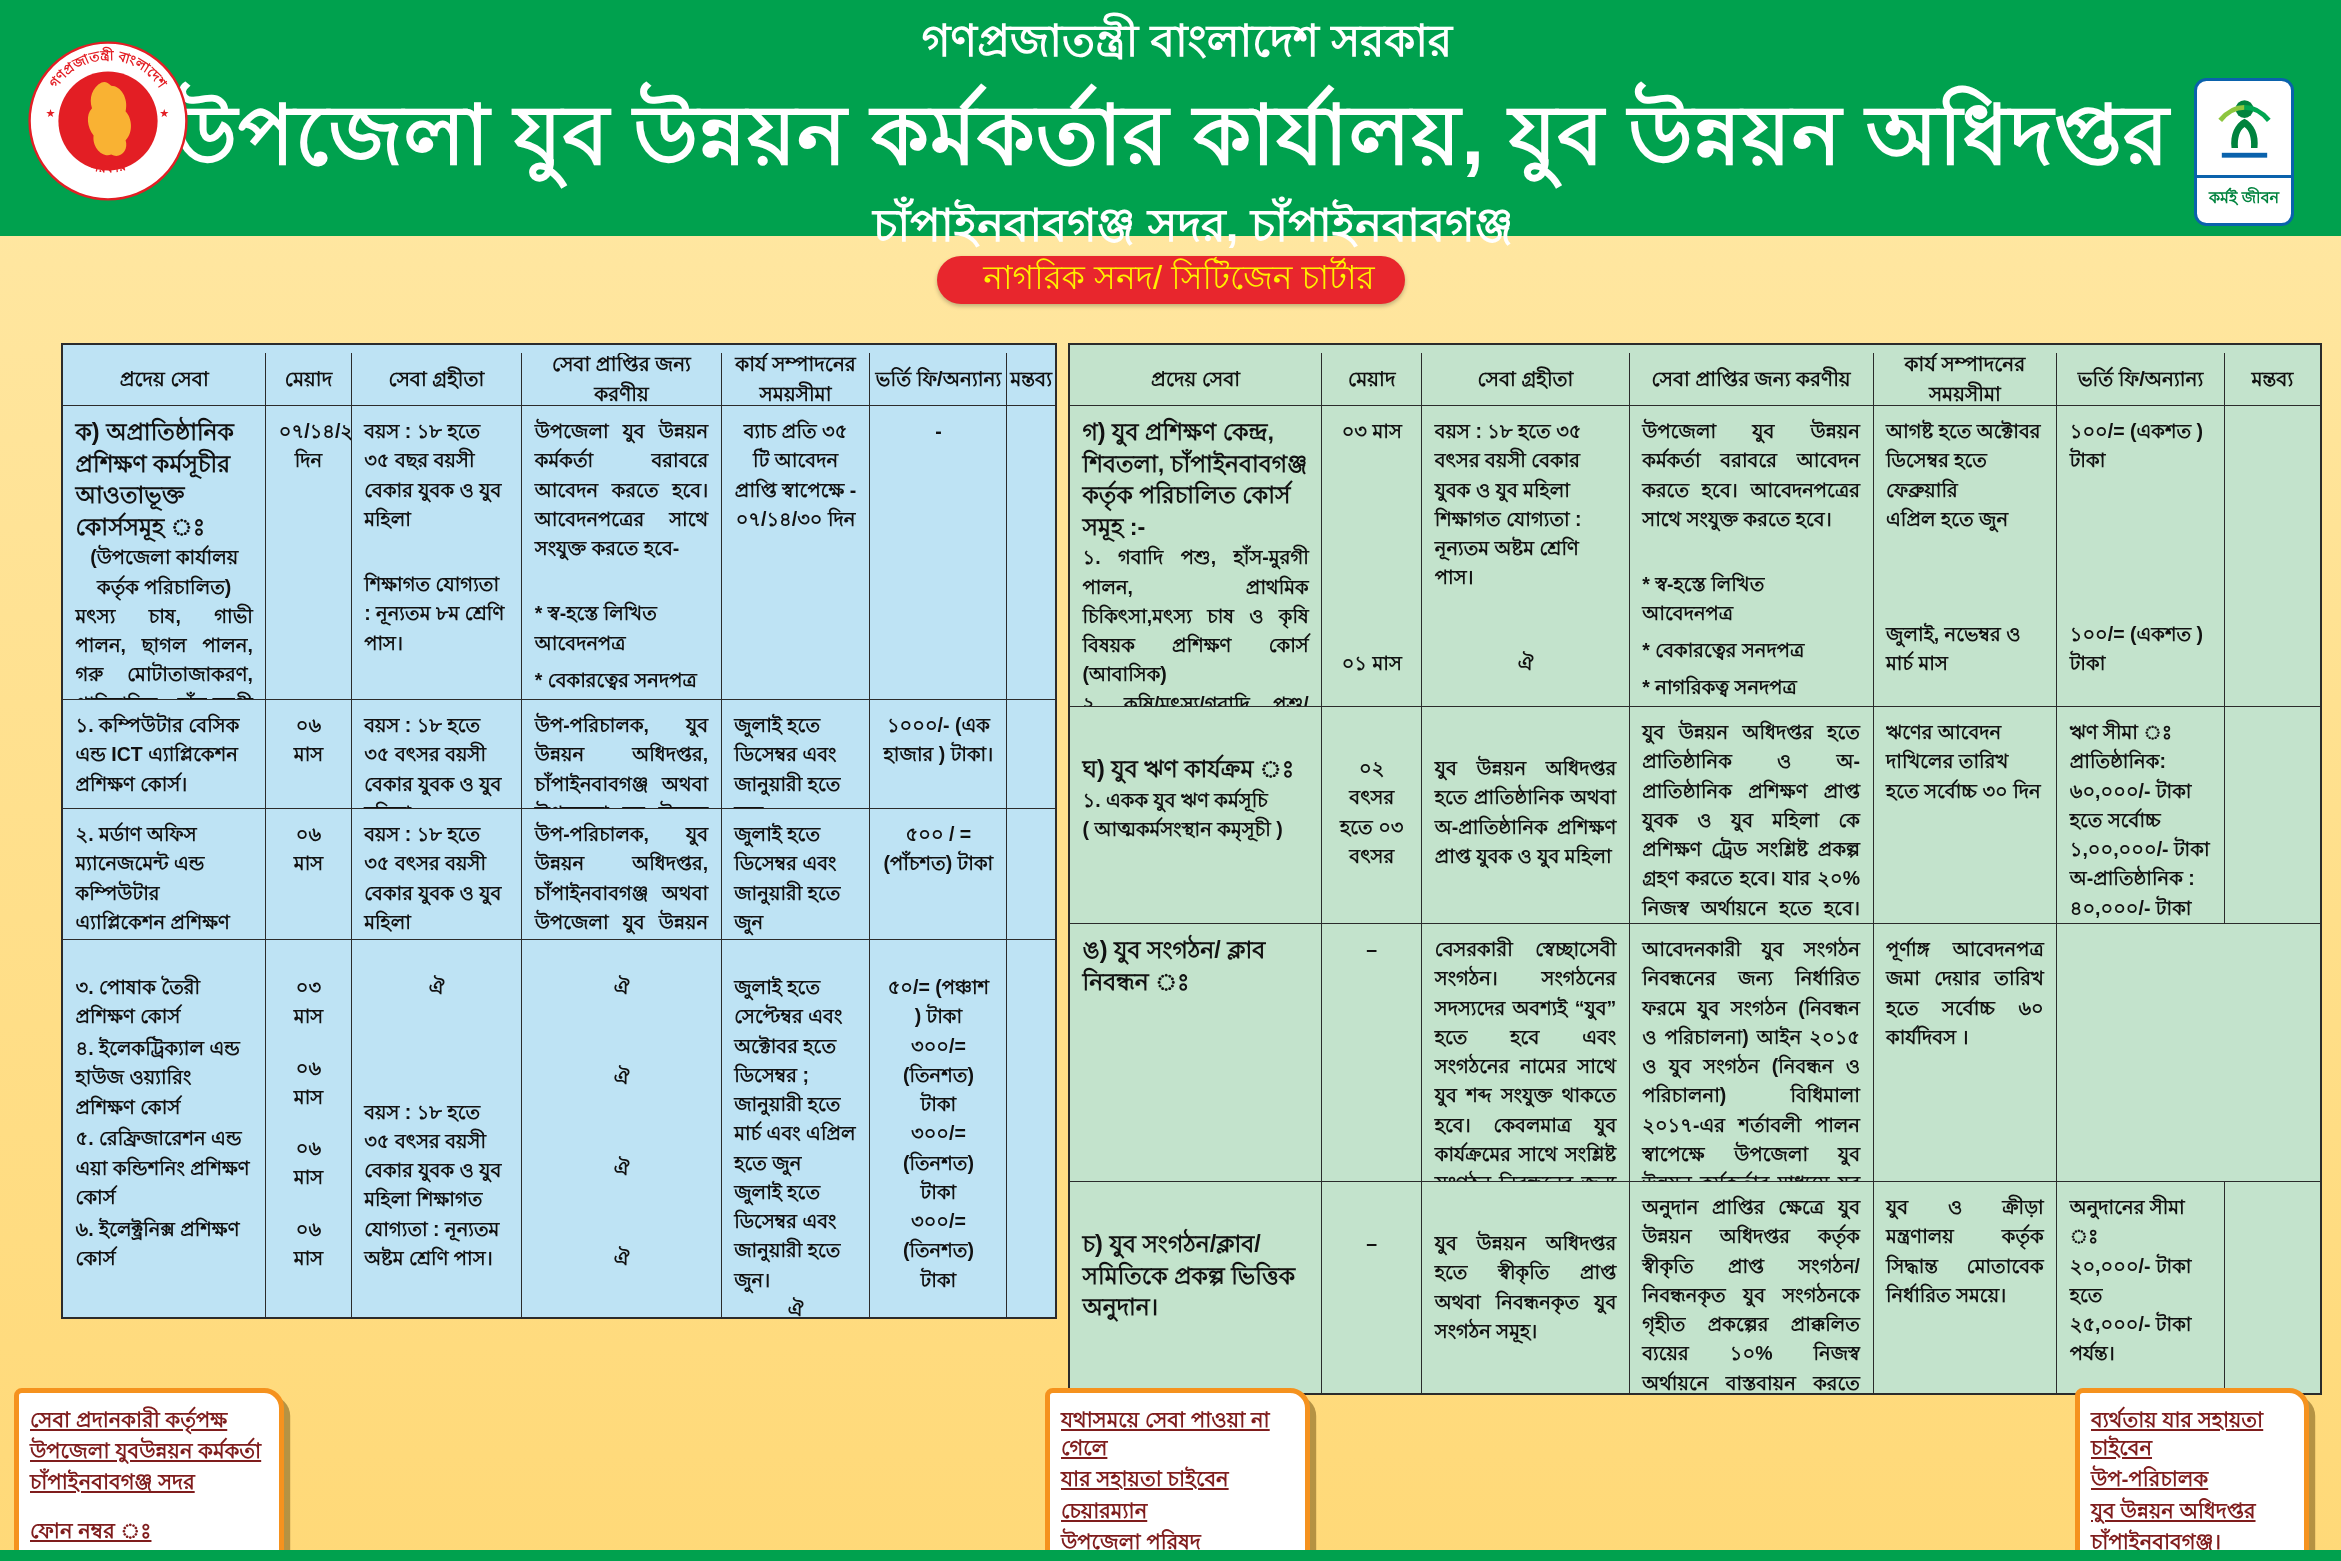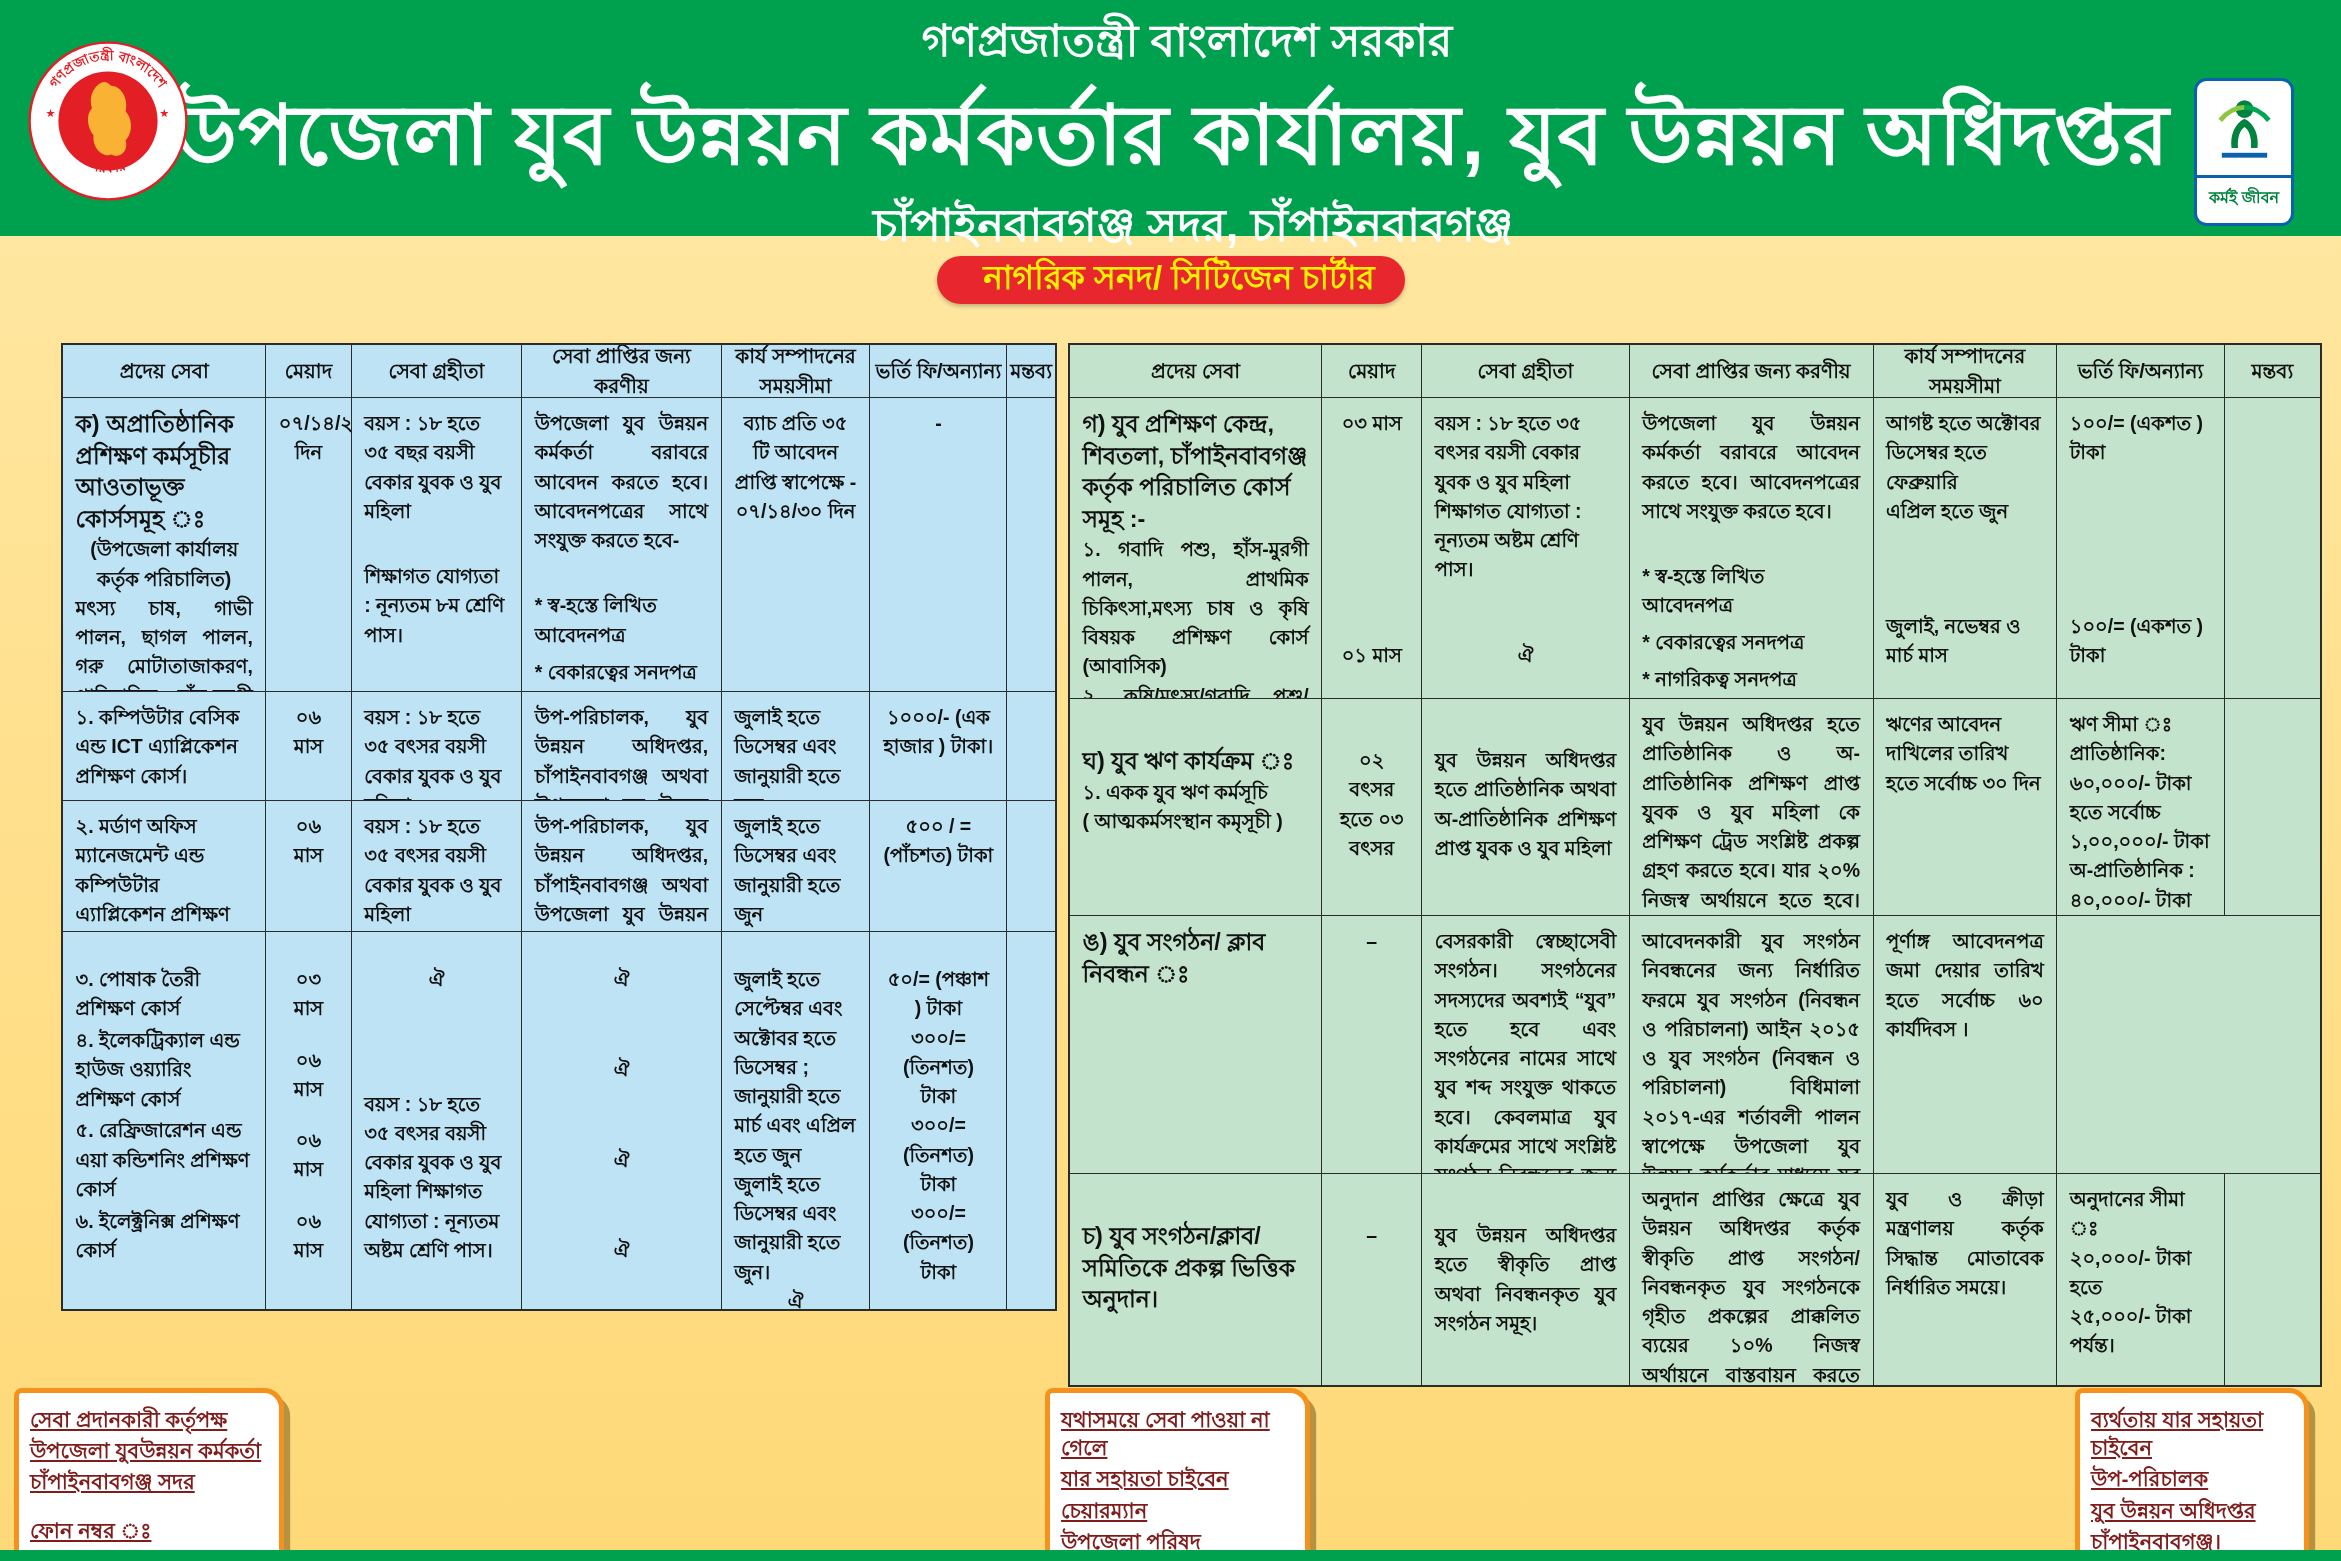--- a/index.html
+++ b/index.html
@@ -13,27 +13,27 @@
   .sub-title{margin-top:12.5px;font-size:45px;font-weight:800;color:#ffffff;padding-left:44px;}
   .seal{position:absolute;left:28px;top:41px;width:160px;height:160px;}
   .logo-right{position:absolute;right:48px;top:78px;width:100px;height:148px;background:#ffffff;
               border:3.9px solid #0a62ac;border-radius:12.5px;box-sizing:border-box;overflow:hidden;}
   .logo-right .pict{height:94px;display:flex;align-items:center;justify-content:center;}
   .logo-right .lbl{border-top:3.1px solid #0a62ac;height:41px;display:flex;align-items:center;justify-content:center;
                    font-size:16px;font-weight:800;color:#00833e;}
   
   .pill{position:absolute;left:937px;top:256px;width:468px;height:48px;background:#e8262d;border-radius:26.5px;
         display:flex;align-items:center;justify-content:center;box-shadow:0 2.3px 4.7px rgba(0,0,0,.25);}
-  .pill span{font-size:33px;font-weight:700;color:#fff100;margin-left:16px;}
+  .pill span{font-size:33px;font-weight:400;color:#fff100;margin-left:16px;}
   
   .tbl{position:absolute;top:343px;border:2.3px solid #2b2b2b;box-sizing:border-box;}
   .lt{left:61px;width:996px;background:#bee3f4;}
   .rt{left:1068px;width:1254px;background:#c3e3cc;}
   .row{display:grid;border-top:1.6px solid #2b2b2b;box-sizing:border-box;}
-  .row:first-child{border-top:none;}
+  .row:first-child{border-top:none;margin-top:8px;}
   .lt .row{grid-template-columns:20.4% 8.6% 17.2% 20.1% 15% 13.8% 4.9%;}
   .rt .row{grid-template-columns:20.1% 8% 16.6% 19.5% 14.7% 13.4% 7.7%;}
   .c{border-left:1.6px solid #2b2b2b;padding:11px 12.5px;font-size:19.5px;font-weight:600;line-height:1.5;
      box-sizing:border-box;overflow:hidden;}
   .c:first-child{border-left:none;}
   .hrow{height:52px;}
   .hrow .c{display:flex;align-items:center;justify-content:center;text-align:center;
            font-size:20px;font-weight:700;padding:3.1px;}
   .rA{height:294px;} .r1{height:109px;} .r2{height:131px;} .rB{height:378px;}
   .rG{height:301px;} .rGh{height:217px;} .rNg{height:258px;} .rCh{height:212px;}

